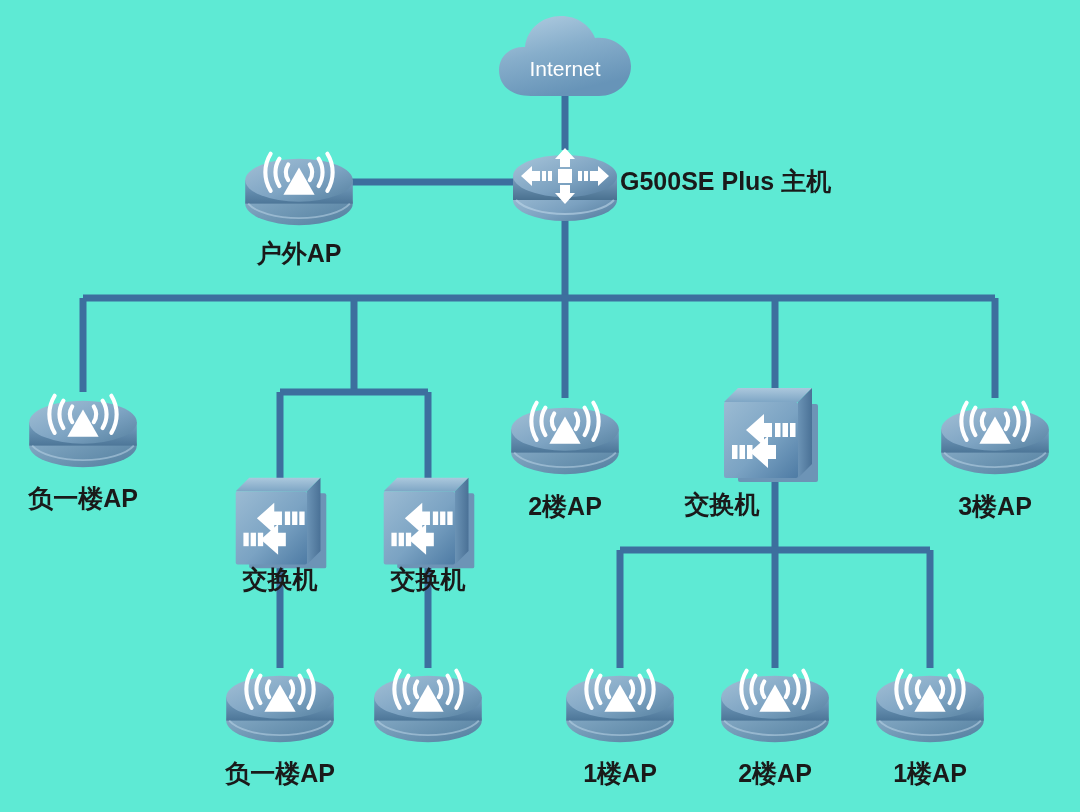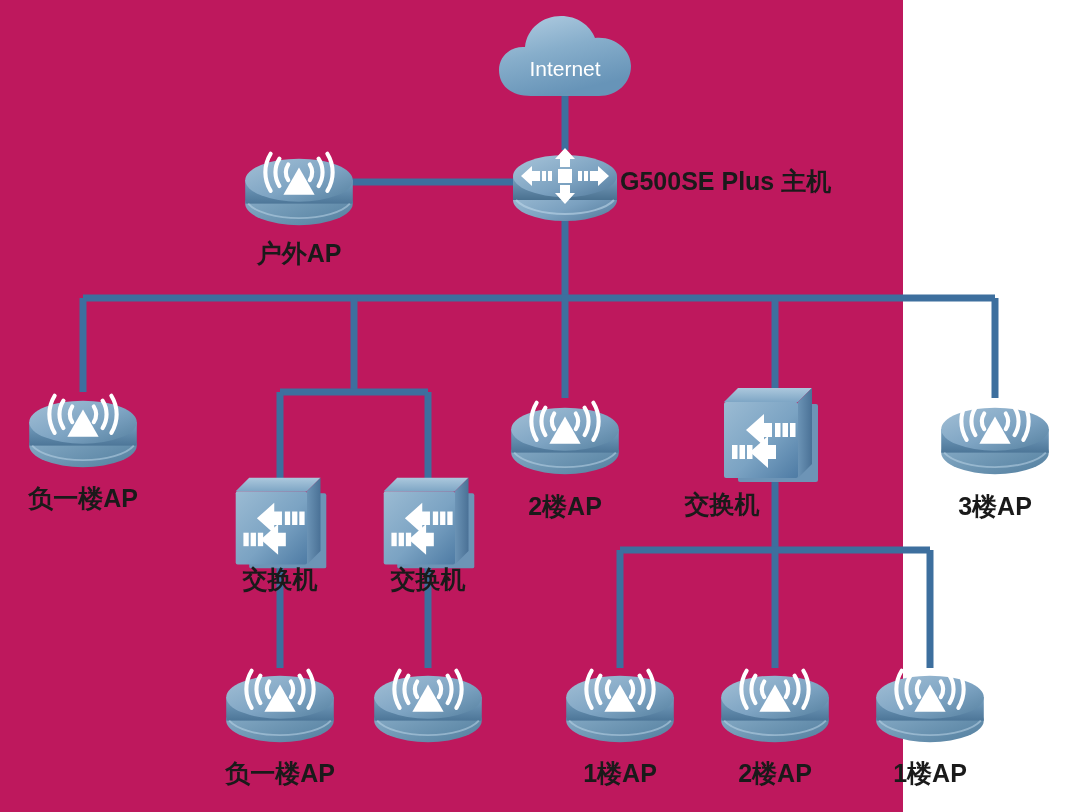--- a/index.html
+++ b/index.html
@@ -9,23 +9,23 @@
     background: #ffffff;
   }
   body {
     width: 1080px;
     height: 812px;
     font-family: "Liberation Sans", "DejaVu Sans", sans-serif;
     overflow: hidden;
   }
   #diagram-root {
     position: relative;
-    width: 903px;
+    width: 1080px;
     height: 812px;
-    background: #be185d;
+    background: #5eead4;
   }
   svg#topology {
     position: absolute;
     top: 0;
     left: 0;
     width: 1080px;
     height: 812px;
     display: block;
   }
   .node-label {

